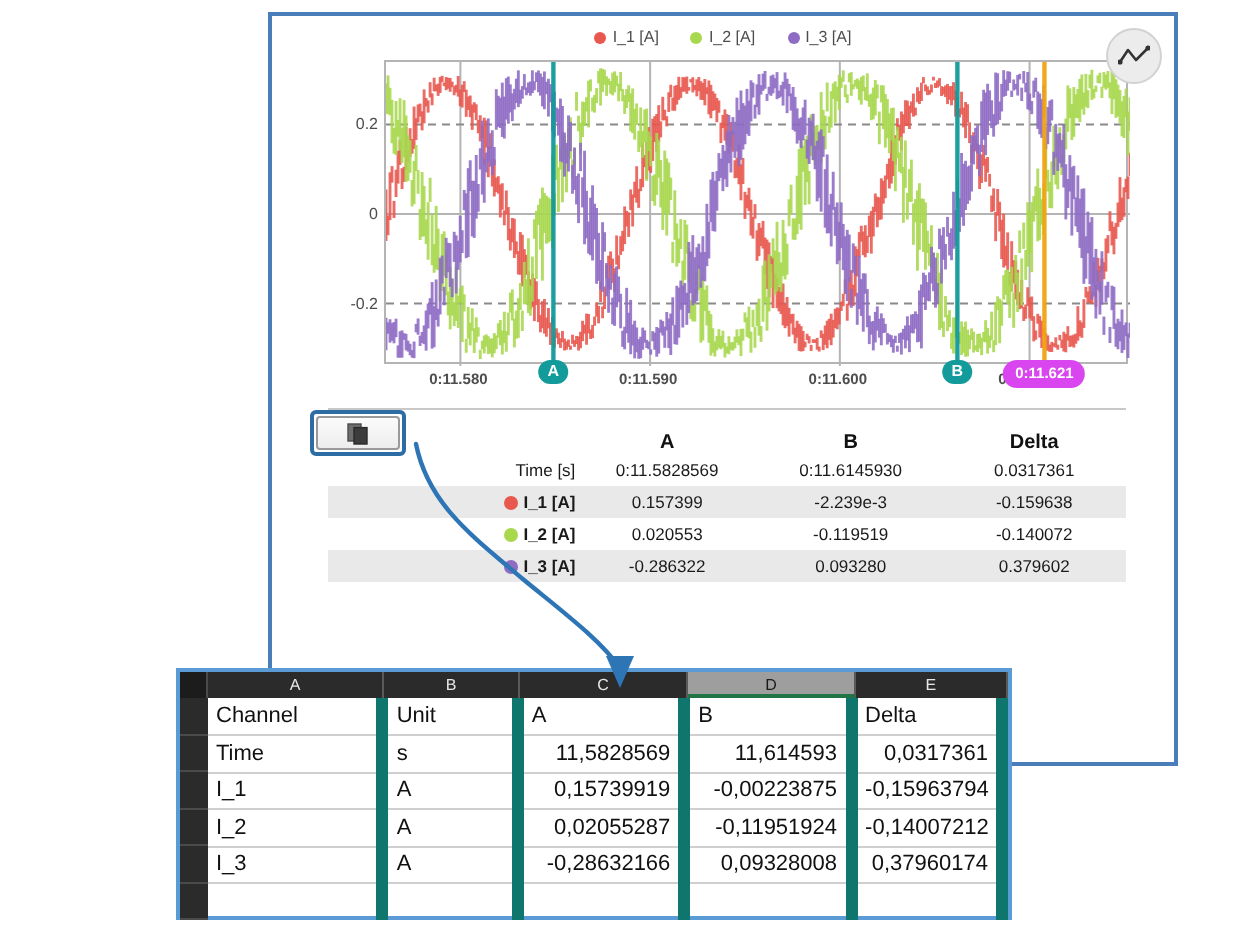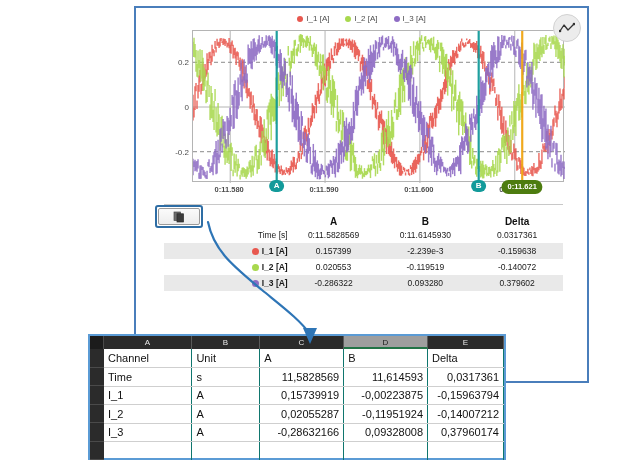--- a/index.html
+++ b/index.html
@@ -63,21 +63,21 @@
     position: absolute; top: 172px;
     transform: translateX(-50%);
     background: #139a9a; color: #ffffff;
     font-size: 8px; font-weight: bold;
     border-radius: 7px; padding: 2px 5px;
     line-height: 1; z-index: 7;
   }
   .time-badge {
     position: absolute; top: 172px;
     transform: translateX(-50%);
-    background: #4d7c0f; color: #ffffff;
+    background: #d946ef; color: #ffffff;
     font-size: 7.5px; font-weight: bold;
     border-radius: 7px; padding: 3px 6px;
     line-height: 1; z-index: 7; white-space: nowrap;
   }
 
   
   #scope-tool-btn {
     position: absolute; right: 6px; top: 6px;
     width: 28px; height: 28px; border-radius: 50%;
     background: #ececec; border: 1px solid #d2d2d2;
@@ -138,21 +138,21 @@
     border-right: 1px solid #5a5a5a; background: #2b2b2b; flex: none;
   }
   .ss-colh.sel { background: #9e9e9e; color: #1a1a1a; border-bottom: 2px solid #217346; }
   #ss-body { display: flex; height: 111px; }
   #ss-gutter { width: 14px; background: #2b2b2b; flex: none; }
   .ss-gut-cell { height: 18.5px; border-bottom: 1px solid #4a4a4a; }
   #ss-grid { flex: 1; }
   #ss-grid table { border-collapse: collapse; width: 100%; table-layout: fixed; }
   #ss-grid td {
     height: 18.5px; font-size: 11px; color: #111;
-    border-right: 1px solid #0f766e; border-bottom: 1px solid #cfcfcf;
+    border-right: 6px solid #0f766e; border-bottom: 1px solid #cfcfcf;
     padding: 0 4px; white-space: nowrap; overflow: hidden;
   }
   #ss-grid td.num { text-align: right; }
   #ss-grid td.txt { text-align: left; }
   #ss-grid tr:last-child td { border-bottom: none; }
 </style>
 </head>
 <body>
 
 <div id="root">

